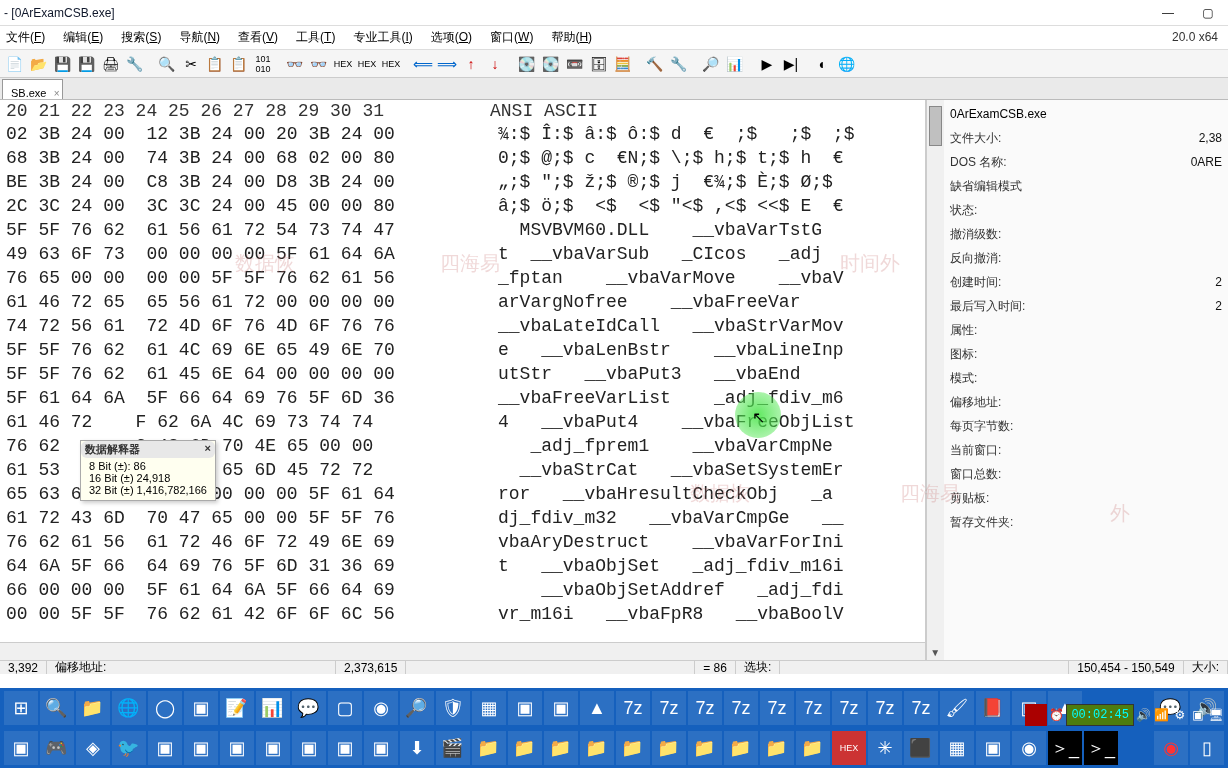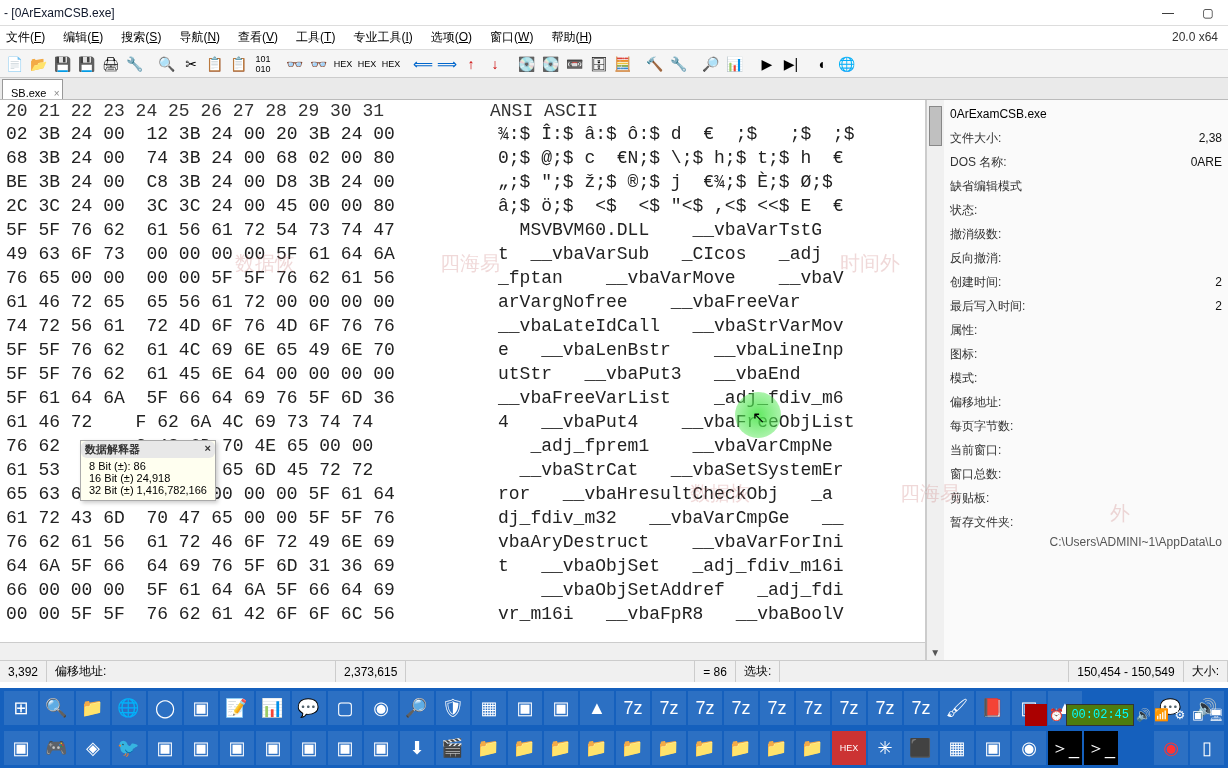--- a/index.html
+++ b/index.html
@@ -32,21 +32,21 @@
 .scrollv { width: 18px; background: #f0f0f0; border-left: 1px solid #ccc; position: relative; }
 .scrollv .thumb { position: absolute; left: 2px; right: 2px; height: 40px; top: 6px; background: #c0c0c0; border: 1px solid #888; }
 .scrollv .arrowdn { position: absolute; bottom: 2px; left: 3px; color: #555; font-size: 10px; }
 .scrollh { height: 18px; background: #f0f0f0; border-top: 1px solid #ccc; }
 .sidebar { width: 288px; background: #fafafa; font-size: 12px; padding: 4px 6px; line-height: 20px; overflow: hidden; }
 .sidebar .filename { color: #000; }
 .sidebar .path { color: #555; white-space: nowrap; overflow: hidden; text-overflow: ellipsis; }
 .sidebar .row { display: flex; justify-content: space-between; margin-top: 4px; }
 .sidebar .row .lbl { color: #333; }
 .sidebar .row .val { color: #111; }
-.statusbar { height: 22px; background: #f0f0f0; border-top: 1px solid #ccc; display: flex; align-items: flex-end; font-size: 12px; }
+.statusbar { height: 14px; background: #f0f0f0; border-top: 1px solid #ccc; display: flex; align-items: flex-end; font-size: 12px; }
 .statusbar .seg { padding: 0 8px; border-right: 1px solid #ccc; height: 100%; display: flex; align-items: center; }
 .statusbar .seg.fill { flex: 1; }
 .tooltip { position: absolute; left: 80px; top: 440px; background: #fffff0; border: 1px solid #aaa; box-shadow: 2px 2px 4px rgba(0,0,0,0.2); padding: 4px 8px; font-size: 11px; z-index: 50; }
 .tooltip .tt-title { font-weight: bold; color: #333; background: #e8e8e8; padding: 1px 4px; margin: -4px -8px 2px -8px; display:flex; justify-content: space-between; border-radius: 6px; }
 .cursorhl { position: absolute; left: 735px; top: 392px; width: 46px; height: 46px; border-radius: 50%; background: radial-gradient(circle, rgba(80,230,80,0.9), rgba(80,230,80,0.3)); z-index: 40; pointer-events: none; }
 .cursor-ptr { position: absolute; left: 752px; top: 408px; z-index: 41; font-size: 16px; color: #000; pointer-events: none; }
 .taskbar1 { position: absolute; bottom: 40px; left: 0; right: 0; height: 40px; background: #1560bd; display: flex; align-items: center; gap: 2px; padding: 0 4px; }
 .taskbar2 { position: absolute; bottom: 0; left: 0; right: 0; height: 40px; background: #1560bd; display: flex; align-items: center; gap: 2px; padding: 0 4px; }
 .tbicon { width: 34px; height: 34px; background: rgba(255,255,255,0.1); display: flex; align-items: center; justify-content: center; color: #fff; font-size: 18px; cursor: pointer; }
 .systray { position: absolute; bottom: 42px; right: 4px; display: flex; align-items: center; gap: 2px; z-index: 60; }
@@ -194,21 +194,20 @@
       </div>
     <div class="row">
         <span class="lbl">窗口总数:</span>
       </div>
     <div class="row">
         <span class="lbl">剪贴板:</span>
       </div>
     <div class="row">
         <span class="lbl">暂存文件夹:</span>
       </div>
-    <div class="path" style="text-align:right">C:\Users\ADMINI~1\AppData\Lo</div>
   </div>
 </div>
 
 <div class="statusbar">
   <div class="seg">3,392</div>
   <div class="seg fill">
       <span>偏移地址:</span>
     </div>
   <div class="seg">2,373,615</div>
   <div class="seg fill"></div>

